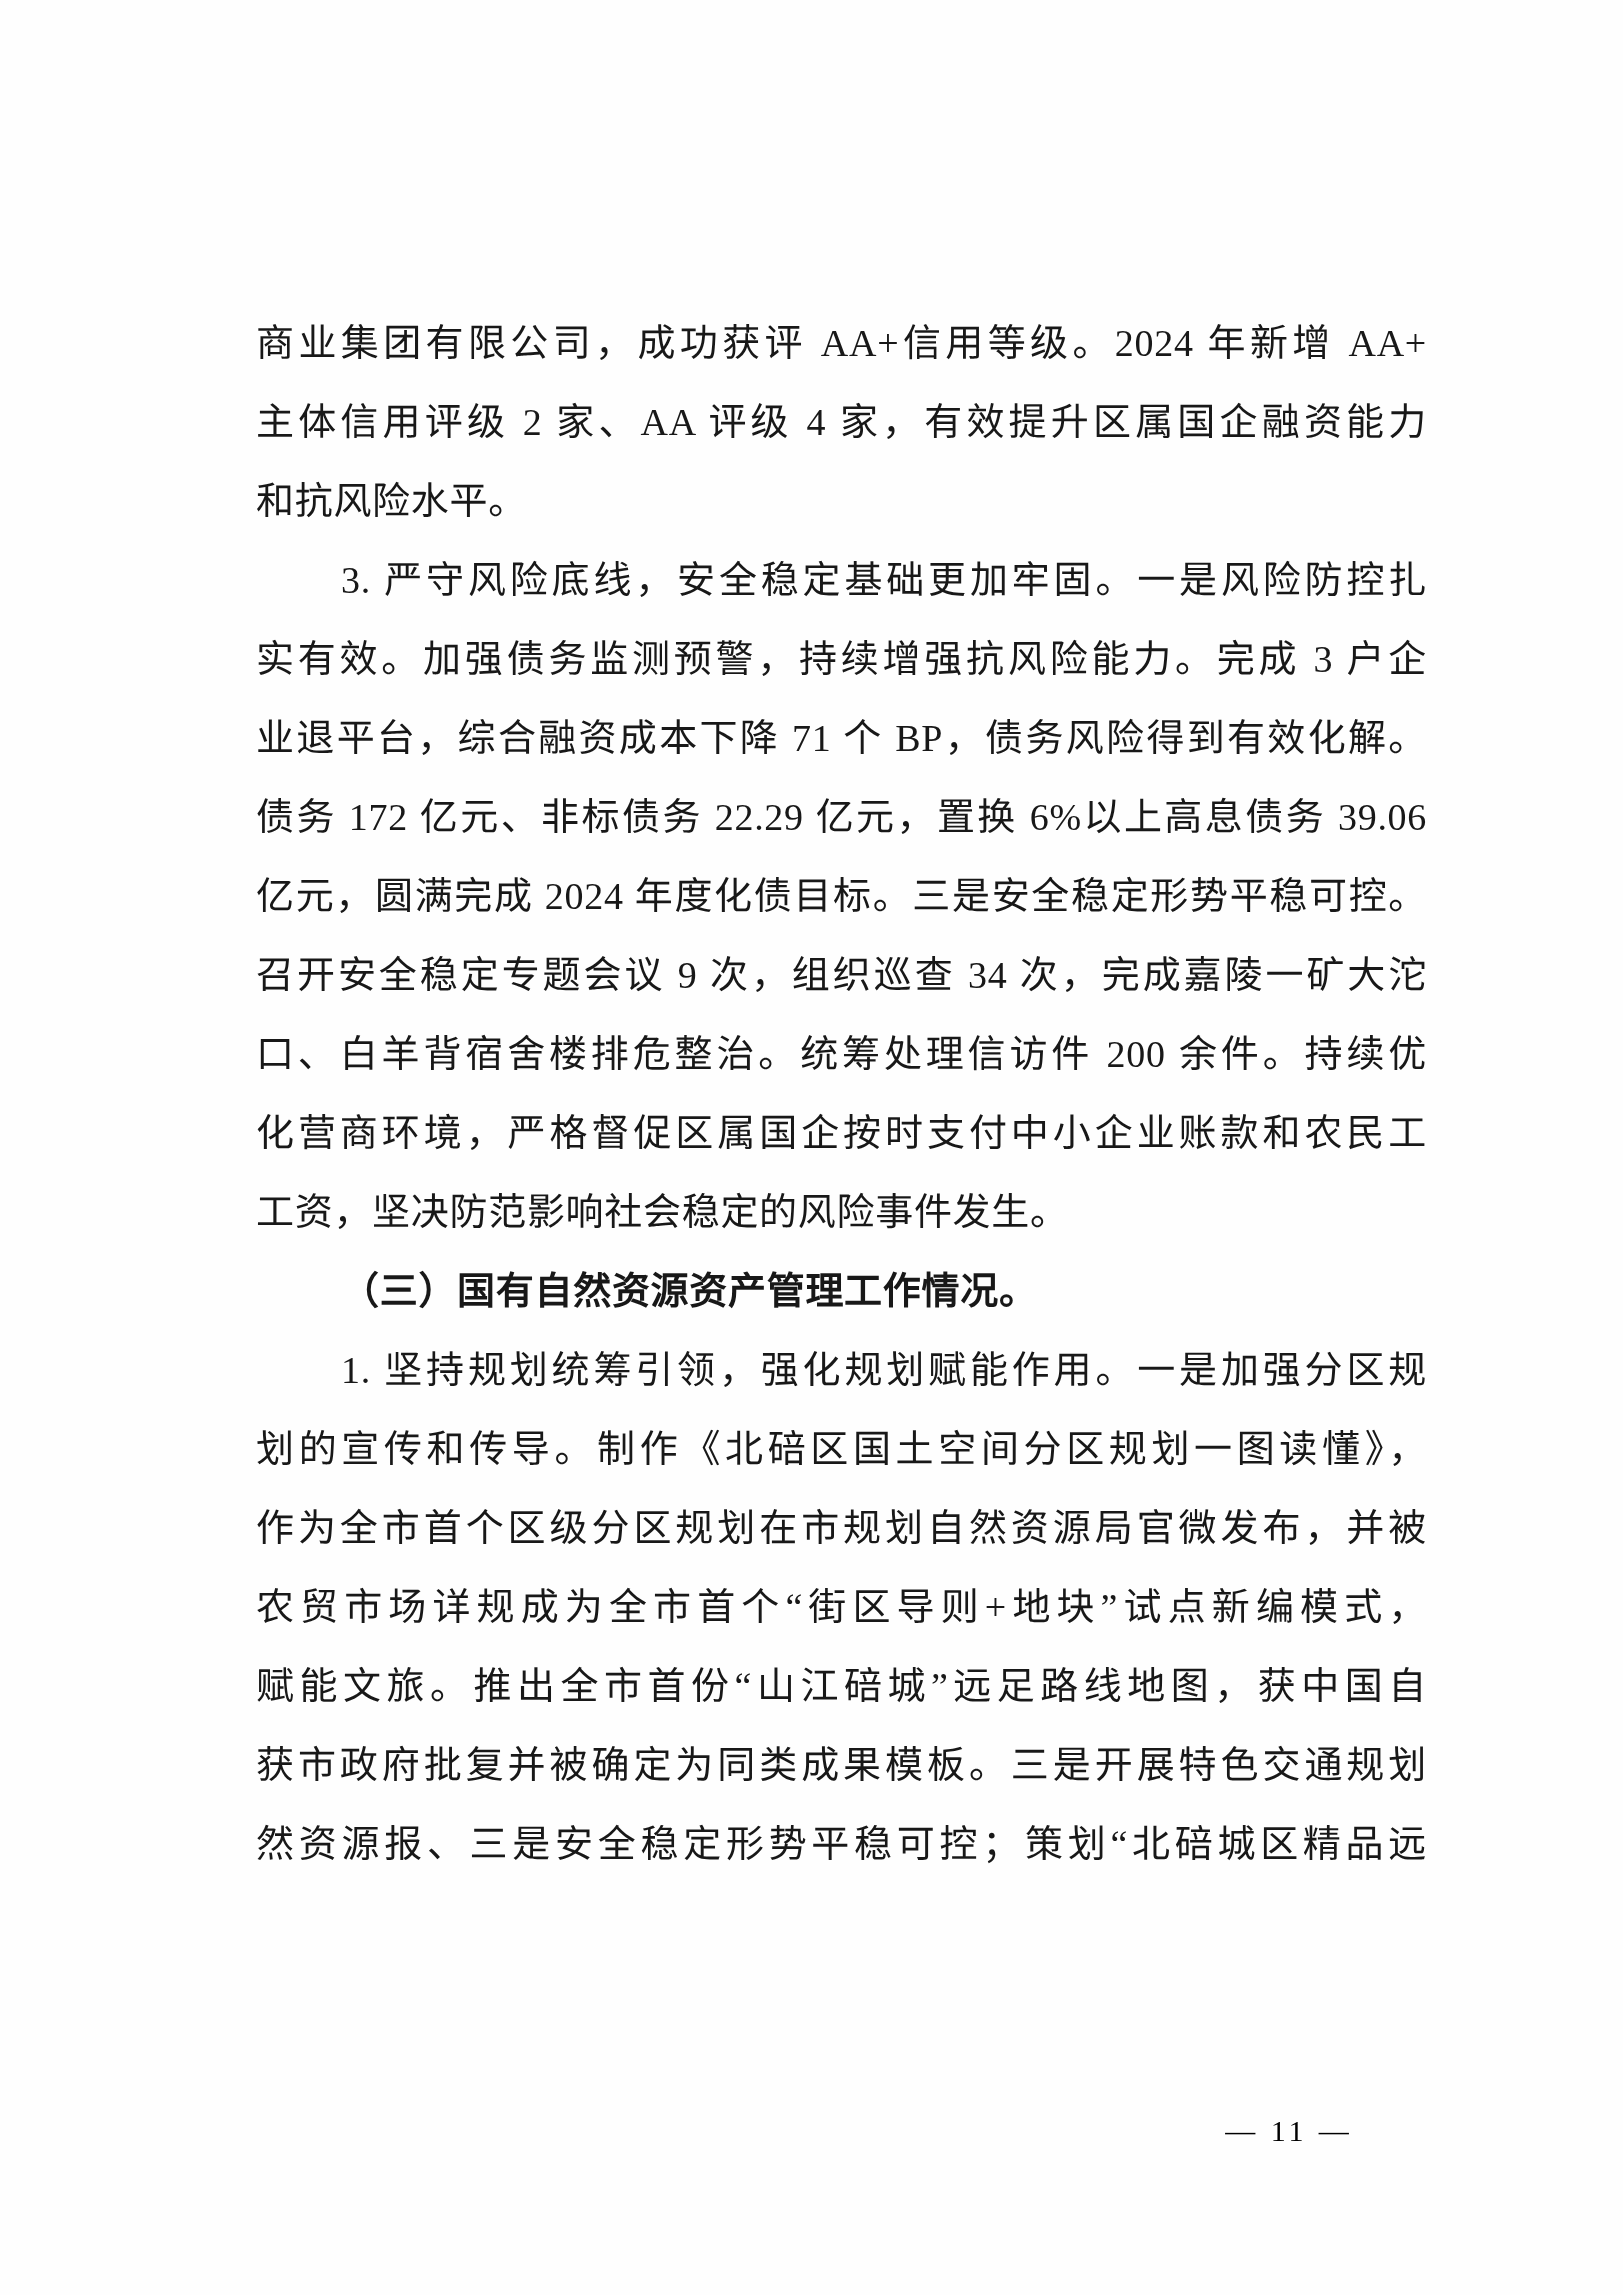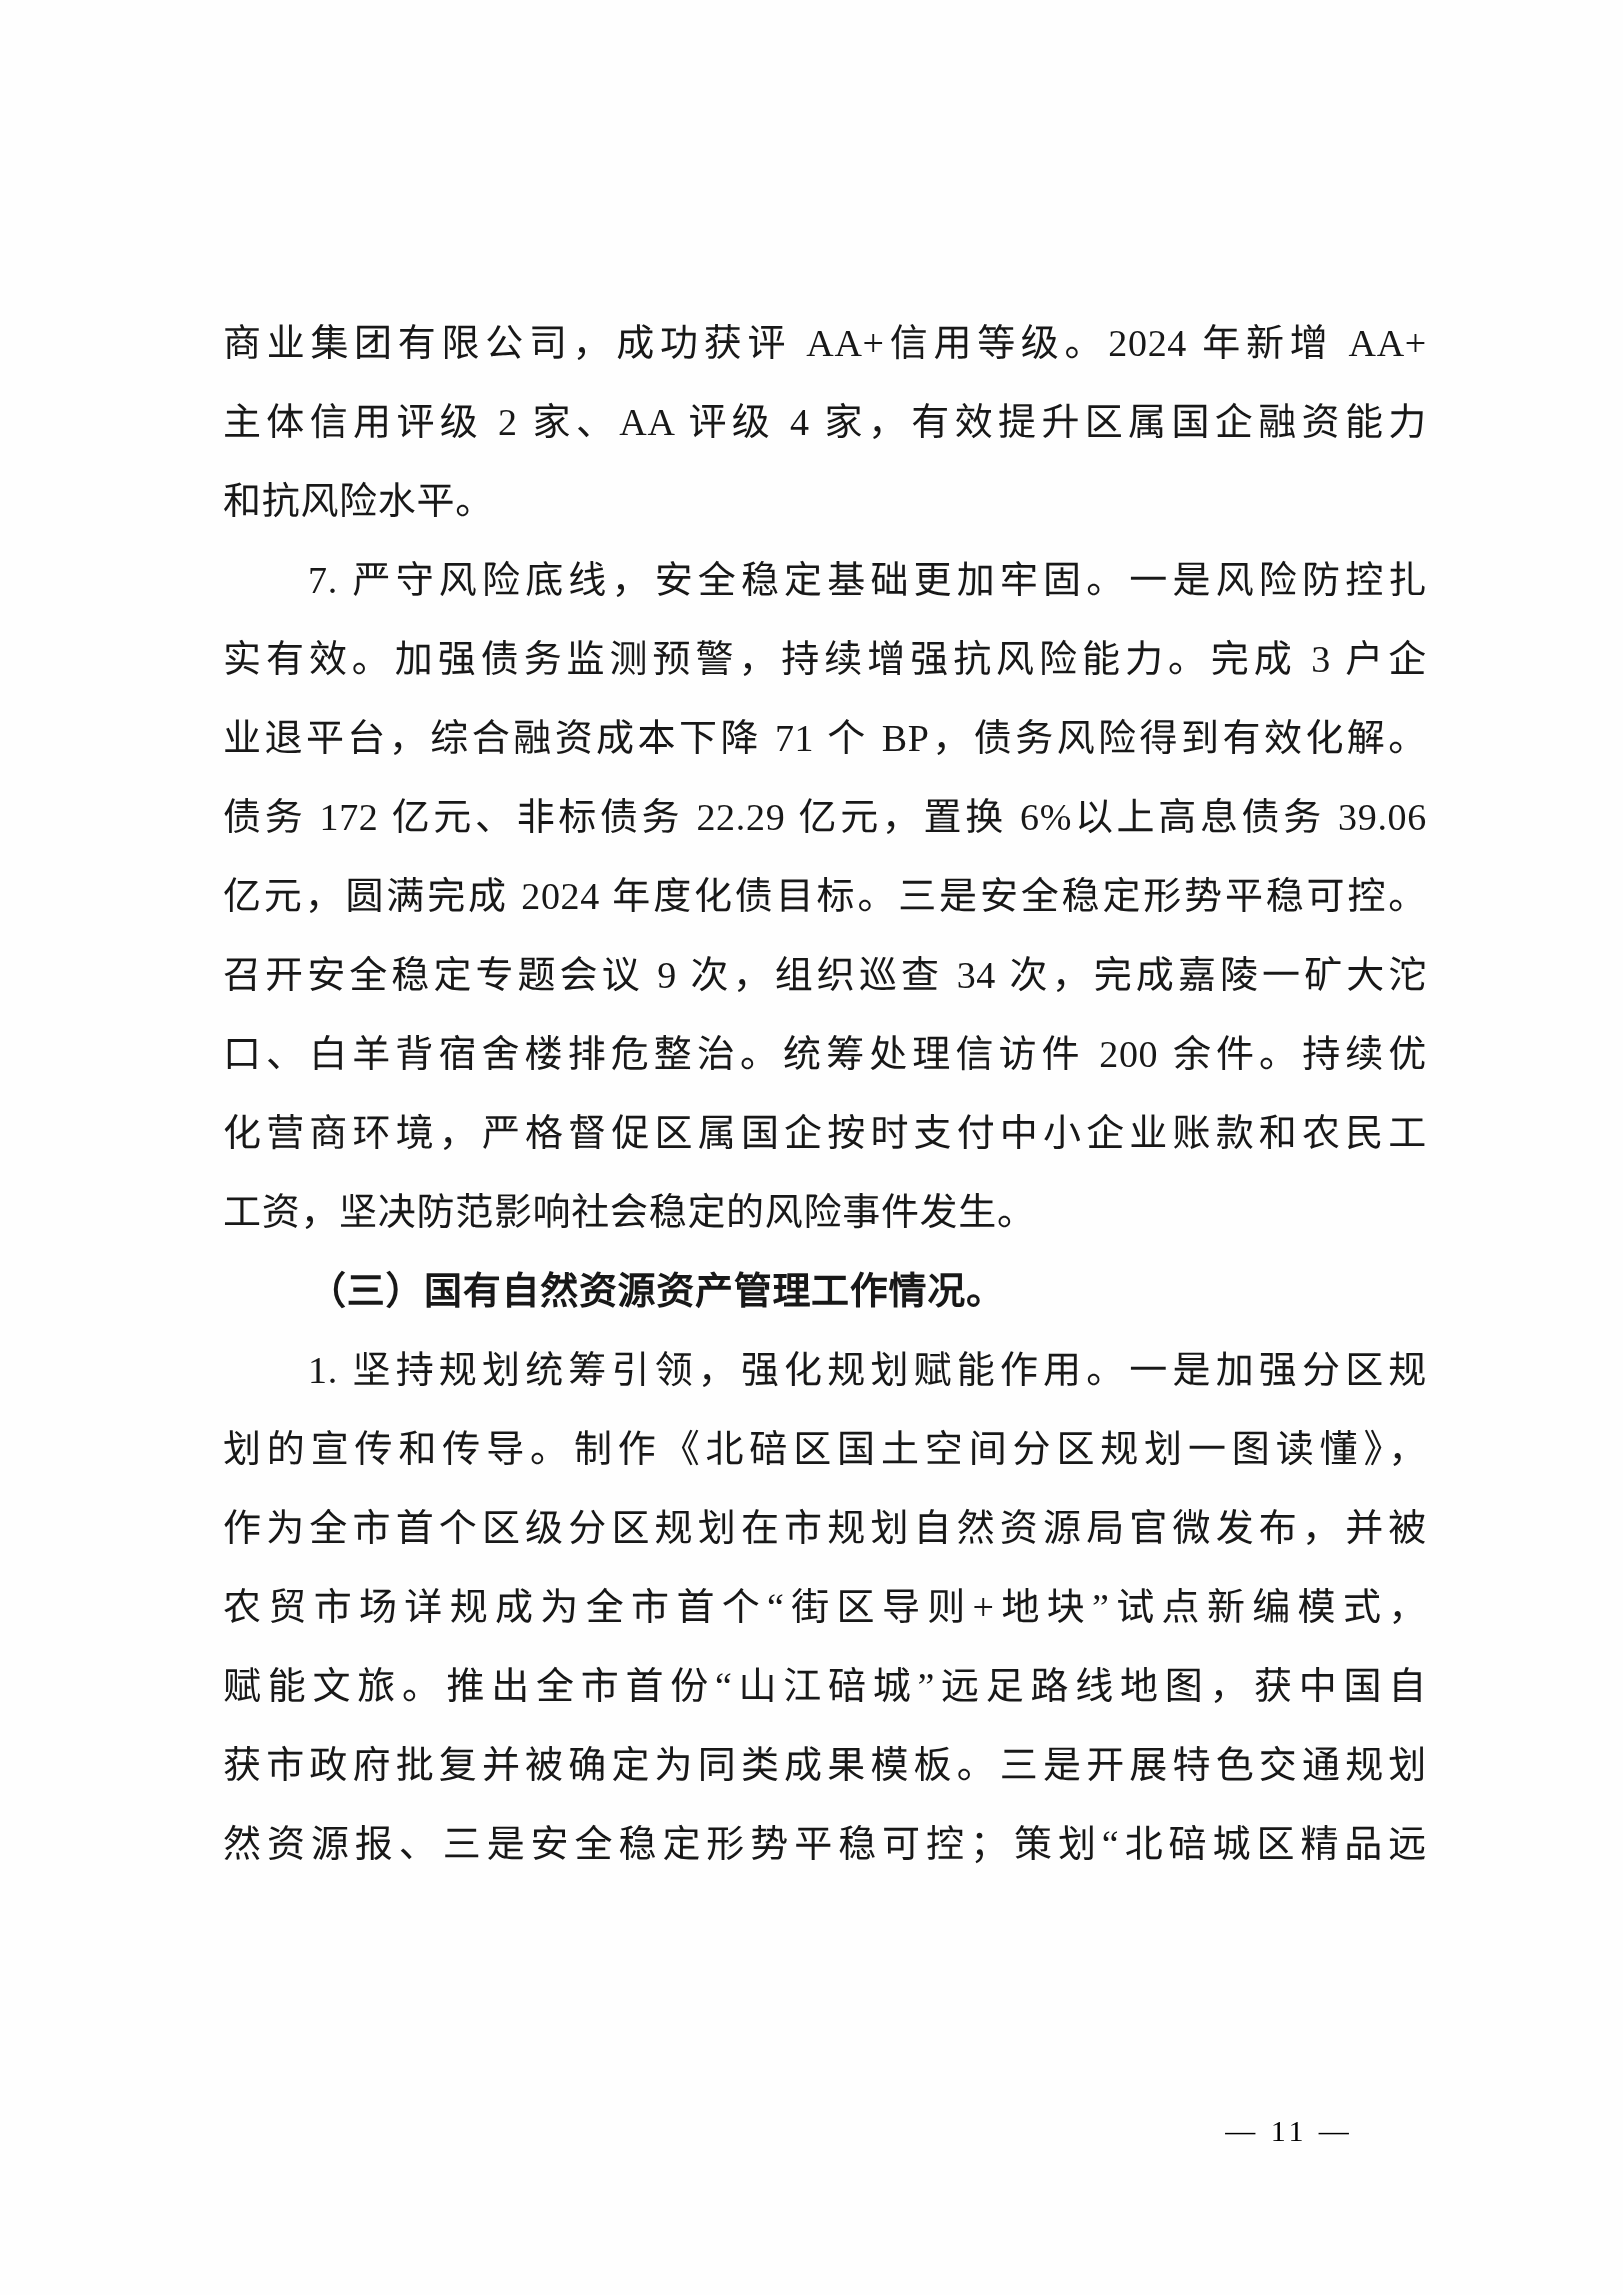--- a/index.html
+++ b/index.html
@@ -30,20 +30,21 @@
   .line {
     height: 79px;
     line-height: 79px;
     font-size: 38px;
     letter-spacing: 0.7px;
     overflow: hidden;
     text-align: justify;
     text-align-last: justify;
     text-justify: auto;
     white-space: normal;
+    margin-left: 33px;
   }
   .line.short {
     text-align: right;
     text-align-last: left;
   }
   .line.indent {
     text-indent: 85px;
   }
   .line.heading {
     font-weight: 700;
@@ -68,21 +69,21 @@
 
   <div class="text-block">
 
     <div class="para">
       <div class="line">商业集团有限公司，成功获评 AA+信用等级。2024 年新增 AA+</div>
       <div class="line">主体信用评级 2 家、AA 评级 4 家，有效提升区属国企融资能力</div>
       <div class="line short">和抗风险水平。</div>
     </div>
 
     <div class="para">
-      <div class="line indent">7. 严守风险底线，安全稳定基础更加牢固。一是风险防控扎</div>
+      <div class="line indent">3. 严守风险底线，安全稳定基础更加牢固。一是风险防控扎</div>
       <div class="line">实有效。加强债务监测预警，持续增强抗风险能力。完成 3 户企</div>
       <div class="line">业退平台，综合融资成本下降 71 个 BP，债务风险得到有效化解。</div>
       <div class="line">债务 172 亿元、非标债务 22.29 亿元，置换 6%以上高息债务 39.06</div>
       <div class="line">亿元，圆满完成 2024 年度化债目标。三是安全稳定形势平稳可控。</div>
       <div class="line">召开安全稳定专题会议 9 次，组织巡查 34 次，完成嘉陵一矿大沱</div>
       <div class="line">口、白羊背宿舍楼排危整治。统筹处理信访件 200 余件。持续优</div>
       <div class="line">化营商环境，严格督促区属国企按时支付中小企业账款和农民工</div>
       <div class="line short">工资，坚决防范影响社会稳定的风险事件发生。</div>
     </div>
 

